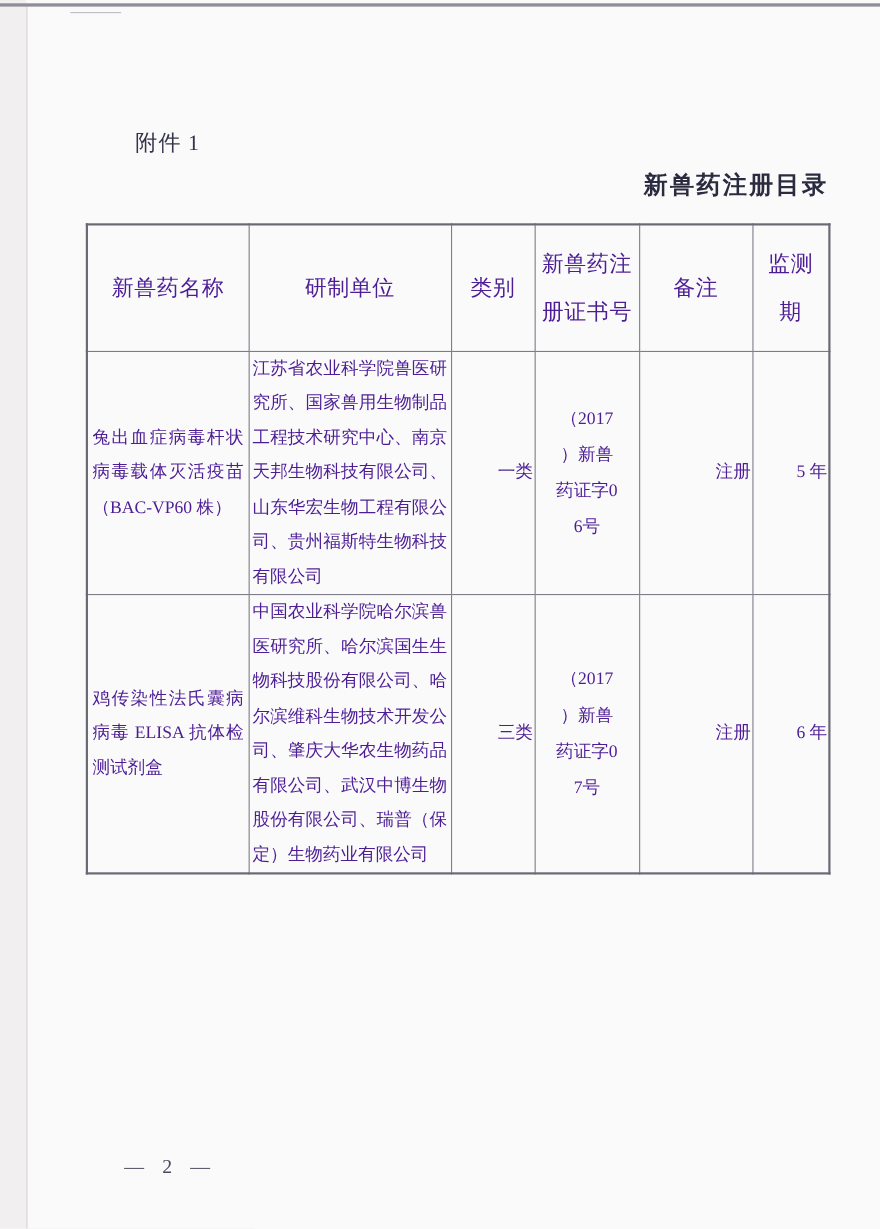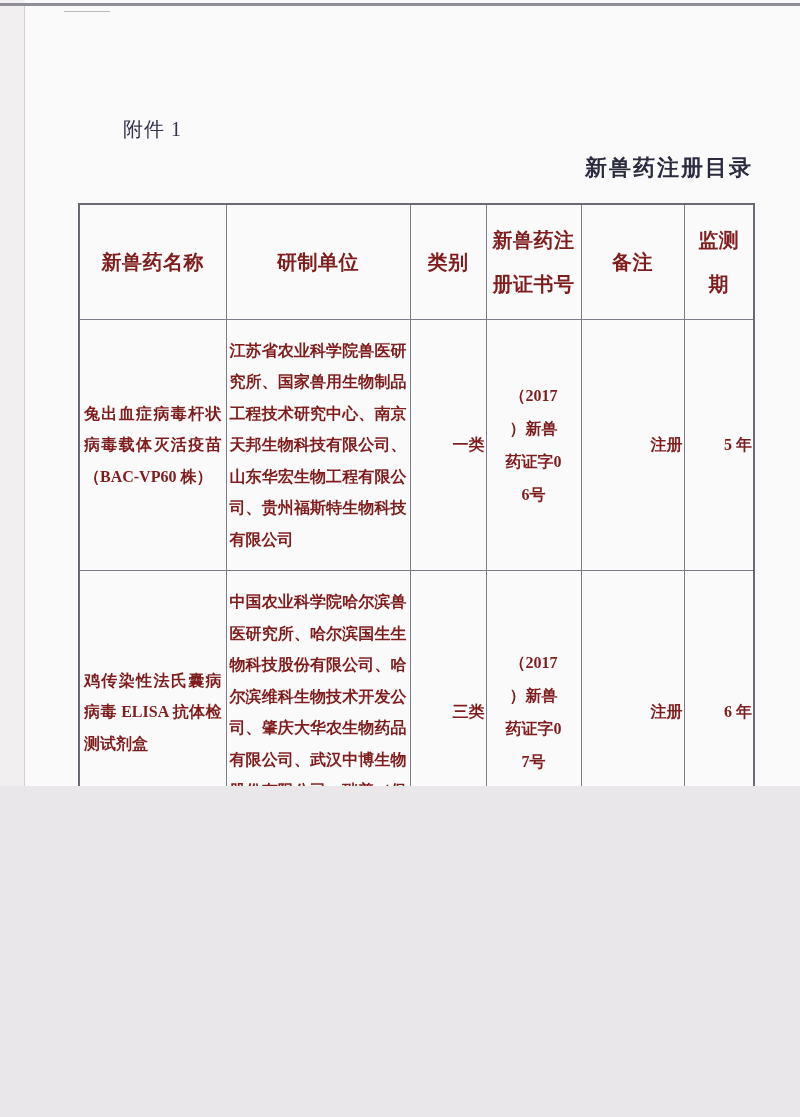--- a/index.html
+++ b/index.html
@@ -1,21 +1,21 @@
 <!DOCTYPE html>
 <html><head>
 <meta charset="utf-8">
 <style>
   html, body { margin: 0; padding: 0; }
   body { width: 800px; height: 1117px; background: #e9e7e9; }
 
   .page {
     position: relative;
     width: 800px;
-    height: 786px;
+    height: 1117px;
     background: #fbfafb;
     overflow: hidden;
     font-family: "Liberation Serif", "DejaVu Serif", serif;
     color: #32324a;
   }
 
   
   .scan-left-strip {
     position: absolute; left: 0; top: 0; width: 24px; height: 1117px;
     background: #f2eff1;
@@ -49,22 +49,22 @@
 
   table.registry {
     position: absolute; left: 78px; top: 203px;
     width: 675px; height: 586px;
     border-collapse: collapse; table-layout: fixed;
     border: 2px solid #6a6974;
   }
   .registry th, .registry td {
     border: 1px solid #7d7c88;
     vertical-align: middle;
-    color: #7f1d1d;
-    font-weight: bold;
+    color: #4c1d95;
+    font-weight: normal;
     overflow: hidden;
   }
   .registry thead tr { height: 115px; }
   .registry tbody tr.row-1 { height: 220px; }
   .registry tbody tr.row-2 { height: 251px; }
 
   .registry th {
     font-size: 20px; line-height: 44px;
     text-align: center; padding: 0 6px;
     word-break: break-all; line-break: anywhere;
@@ -73,21 +73,21 @@
 
   .registry td { font-size: 16px; line-height: 31.5px; }
 
   td.c-name {
     text-align: justify; text-align-last: left;
     padding: 11px 4px;
     word-break: break-all; line-break: anywhere;
   }
   td.c-dev {
     text-align: justify; text-align-last: left;
-    padding: 15px 3px;
+    padding: 0 3px;
     word-break: break-all; line-break: anywhere; margin-top: 37px;
   }
   td.c-cert {
     text-align: center; padding: 0 17px;
     word-break: break-all; line-break: anywhere;
     line-height: 33px;
   }
   td.c-cat, td.c-remark, td.c-period { text-align: right; }
 
   .page-number {

